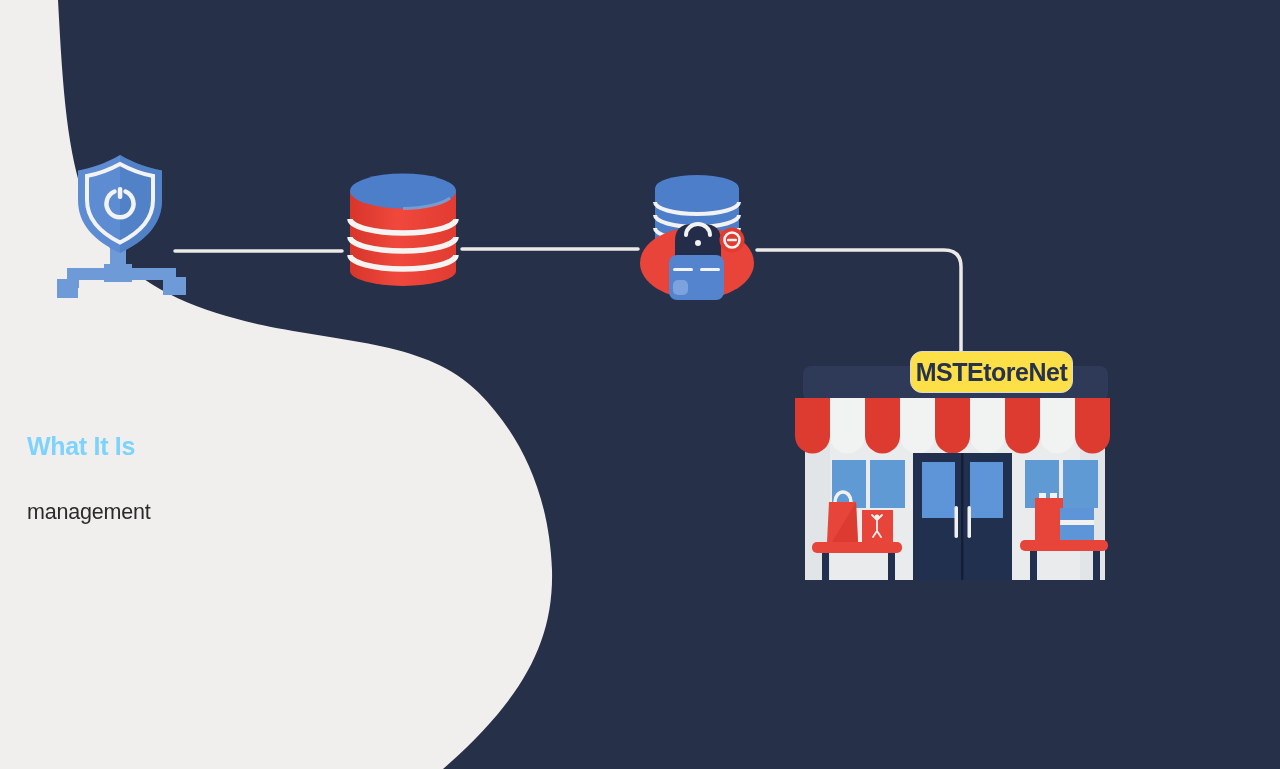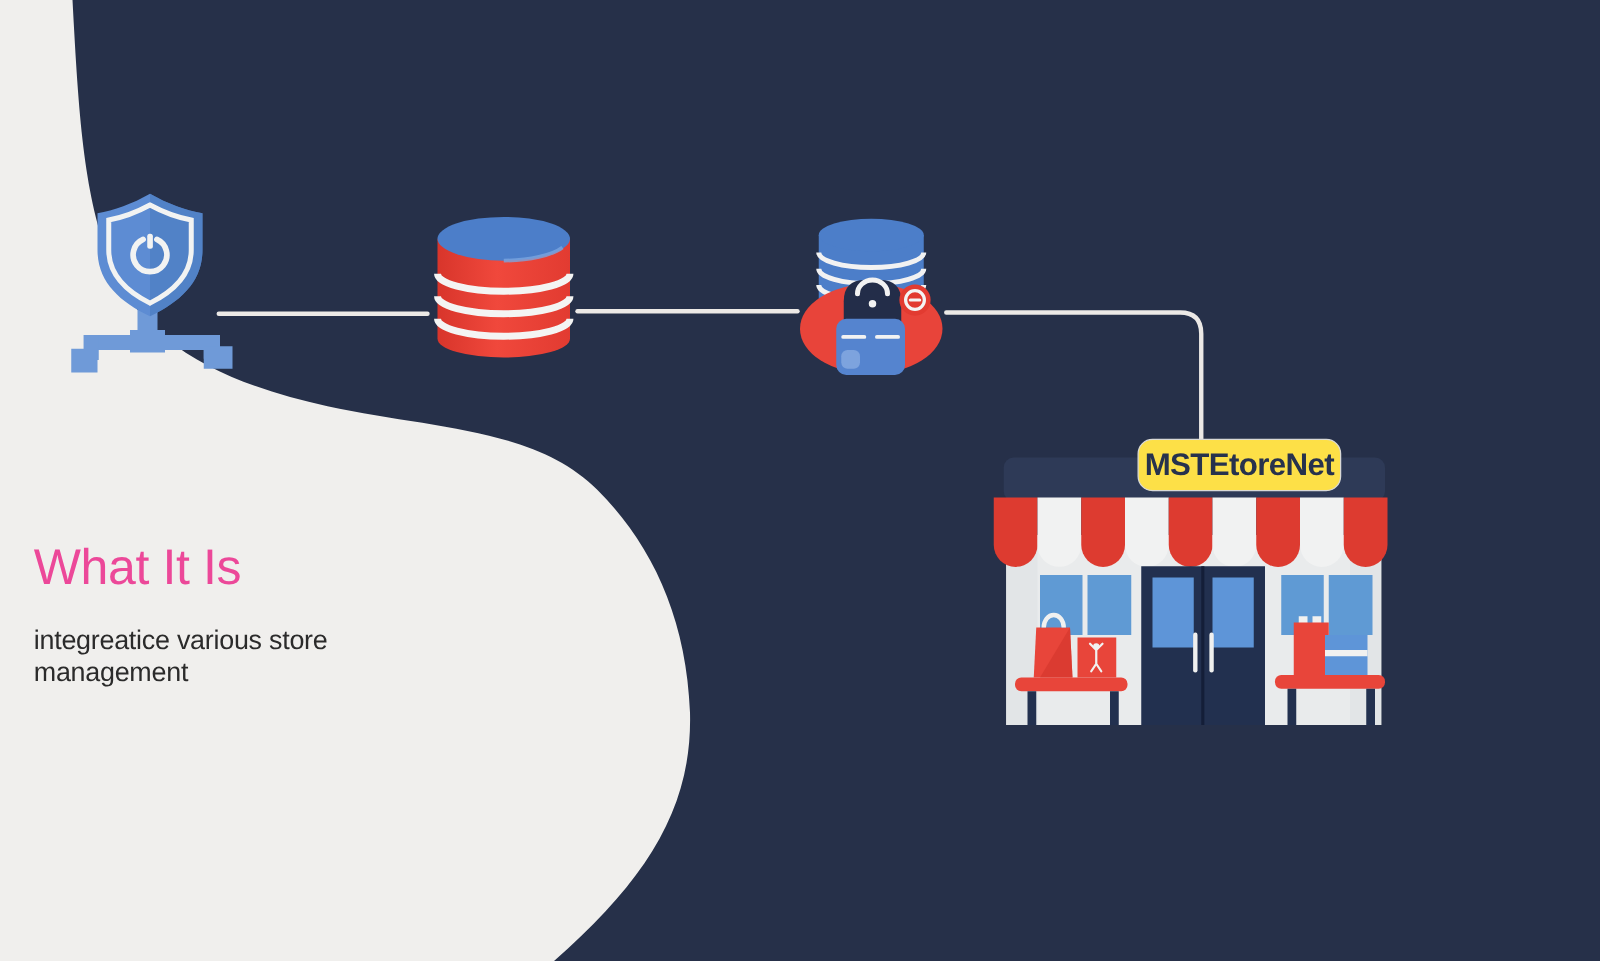--- a/index.html
+++ b/index.html
@@ -6,21 +6,21 @@
   .stage {
     position:relative; width:1280px; height:769px;
     background:#263049; overflow:hidden;
     font-family:"Liberation Sans", sans-serif;
   }
   .layer { position:absolute; left:0; top:0; }
   .abs { position:absolute; }
 
   .heading {
     position:absolute; left:27px; top:432px;
-    font-size:40px; font-weight:400; color:#ec4899; letter-spacing:-0.3px;
+    font-size:25px; font-weight:700; color:#7dd3fc; letter-spacing:-0.3px;
   }
   .body-text {
     position:absolute; left:27px; top:499px;
     font-size:21.5px; color:#2b2b2b; line-height:26px; letter-spacing:-0.2px;
   }
   .store-label {
     position:absolute; left:878px; top:351px; width:163px; height:42px;
     background:#fde047; border:1px solid #d9d9d6; border-radius:12px;
     display:flex; align-items:center; justify-content:center;
     font-size:25px; font-weight:600; color:#27324d; letter-spacing:-0.5px;
@@ -157,17 +157,16 @@
       <rect x="230" y="192" width="88" height="11" rx="5" fill="#e8453a"></rect>
       <rect x="240" y="203" width="7" height="29" fill="#22304f"></rect>
       <rect x="303" y="203" width="7" height="29" fill="#22304f"></rect>
     </g>
   </svg>
 
   <div class="store-label">MSTEtoreNet</div>
 
   <div class="heading">What It Is</div>
   <div class="body-text">
-    <div>integreatice various store</div>
     <div>management</div>
   </div>
 
 </div>
 
 </body></html>

